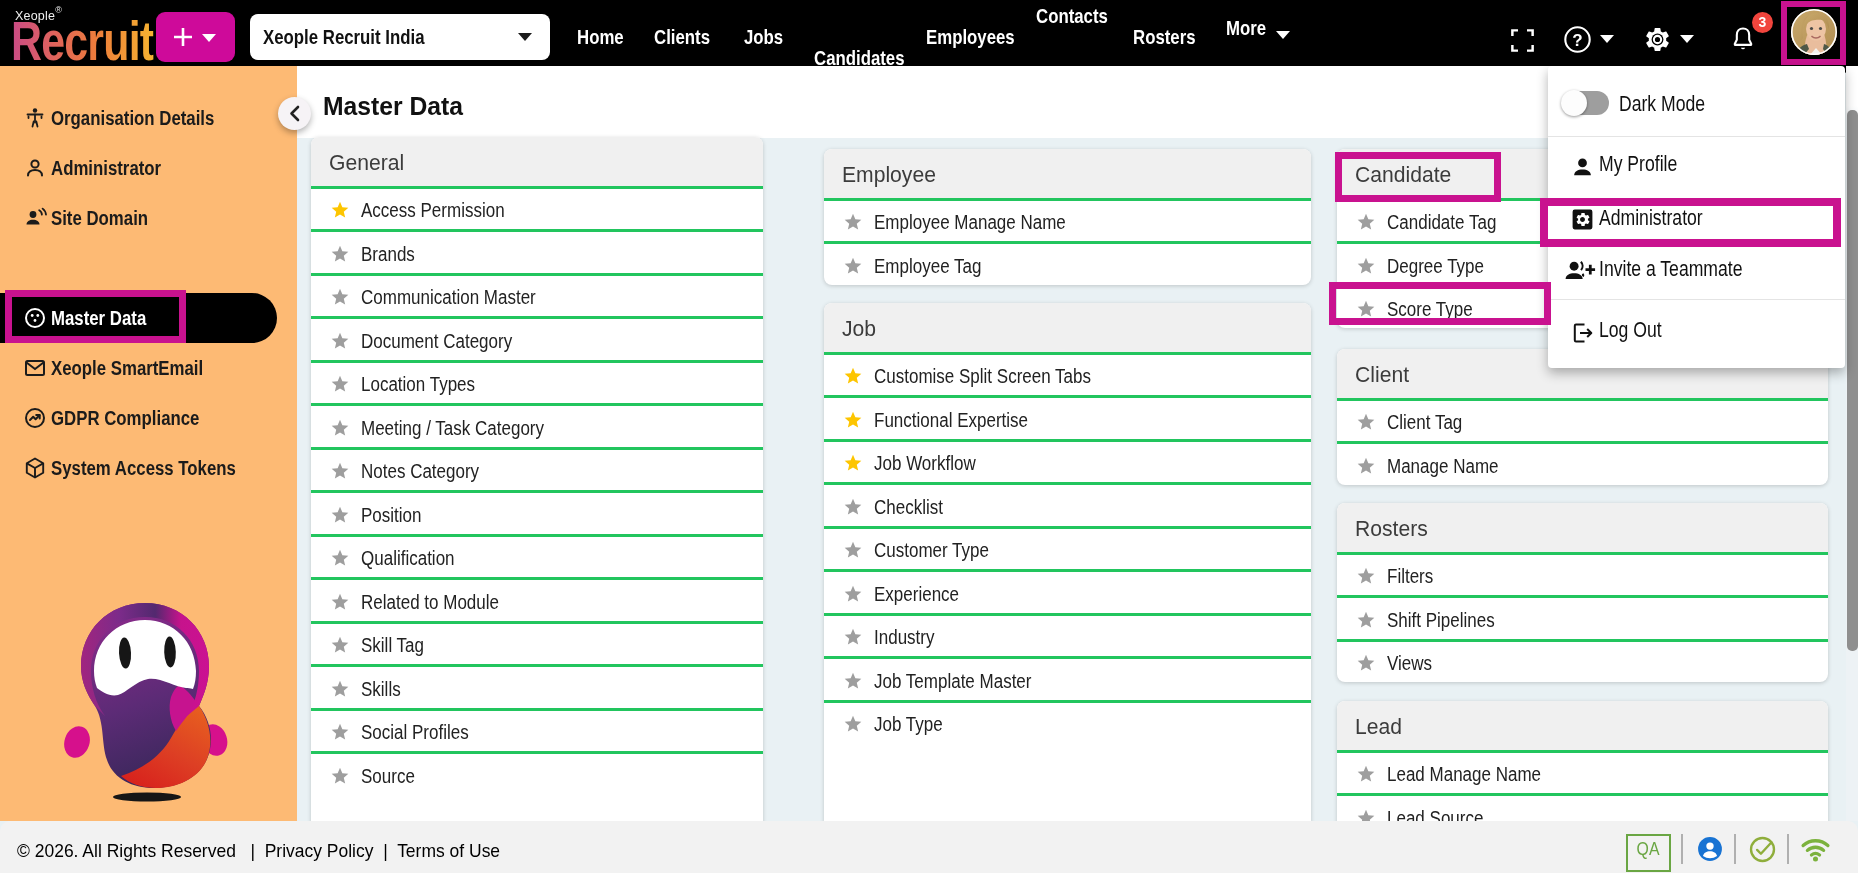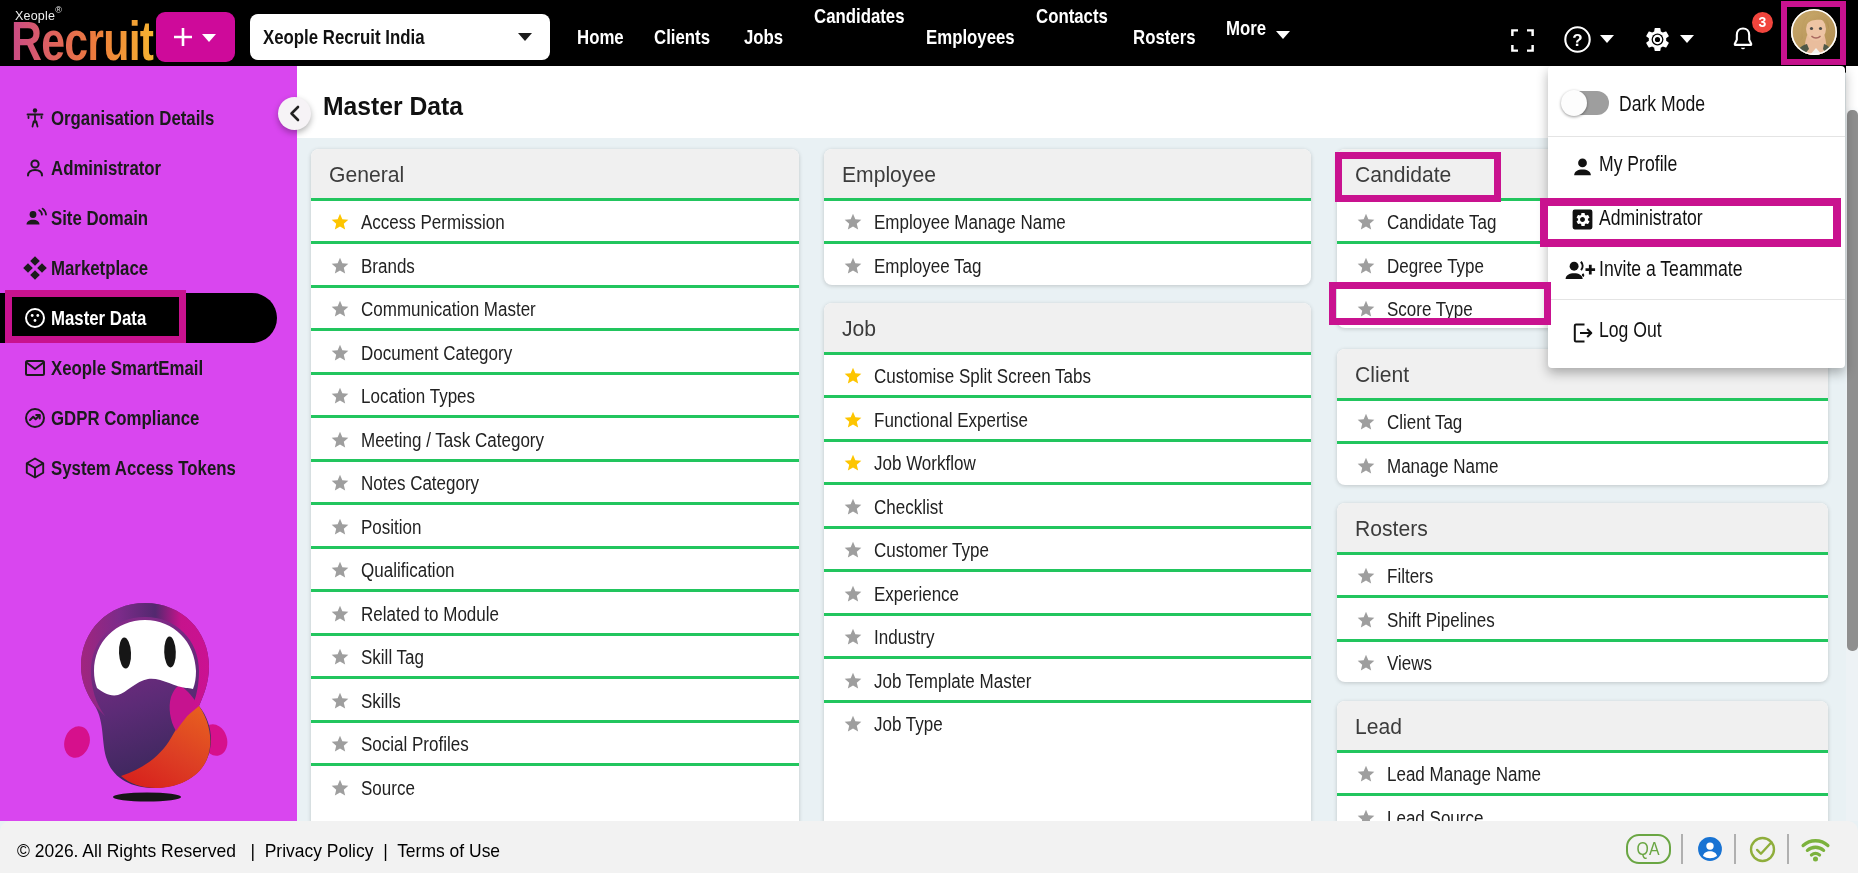--- a/index.html
+++ b/index.html
@@ -11,21 +11,21 @@
 #avblack{position:absolute;left:1768px;top:0;width:90px;height:73px;background:#000;border-radius:0 0 16px 16px}
 #logoxeople{position:absolute;left:15px;top:5px;font-size:12.5px;color:#f0f0f0;letter-spacing:.2px}
 #logorecruit{position:absolute;left:11px;top:9px;font-size:55px;font-weight:700;letter-spacing:-1px}
 #logorecruit .t{background:linear-gradient(90deg,#c94b86 0%,#e0635c 30%,#ed7d3b 60%,#f6b331 100%);-webkit-background-clip:text;background-clip:text;color:transparent}
 #plusbtn{position:absolute;left:156px;top:12px;width:79px;height:50px;background:#ce0a9a;border-radius:9px}
 #selectbox{position:absolute;left:250px;top:14px;width:300px;height:46px;background:#fff;border-radius:8px}
 #selectbox .txt{position:absolute;left:13px;top:11px;font-size:21px;font-weight:700;color:#111}
 #nav{position:absolute;left:0;top:0;width:1858px;height:66px;color:#fff;font-weight:700;font-size:21px}
 #nav span.it{display:inline-block;transform:scaleX(.8);transform-origin:0 50%;position:relative;top:4px}
 
-#sidebar{position:absolute;left:0;top:66px;width:297px;height:755px;background:#d946ef}
+#sidebar{position:absolute;left:0;top:66px;width:297px;height:755px;background:#fdba74}
 .sitem{position:absolute;left:0;width:297px;height:50px;color:#1b1b1b}
 .sitem .ic{position:absolute;left:23px;top:13px;width:24px;height:24px}
 .sitem .lb{position:absolute;left:51px;top:14px;font-size:20px;font-weight:700;color:#1b1b1b}
 #mdpill{position:absolute;left:0;top:292px;width:277px;height:50px;background:#000;border-radius:0 25px 25px 0}
 #mdpill .ic{position:absolute;left:23px;top:13px;width:24px;height:24px}
 #mdpill .lb{position:absolute;left:51px;top:14px;font-size:20px;font-weight:700;color:#fff}
 
 #headerstrip{position:absolute;left:297px;top:66px;width:1548px;height:72px;background:#fff}
 #pagetitle{position:absolute;left:323px;top:91px;font-size:26px;font-weight:700;color:#111}
 #backbtn{position:absolute;left:278px;top:97px;width:33px;height:33px;border-radius:50%;background:#f6f3f6;box-shadow:0 3px 6px rgba(0,0,0,.3)}
@@ -49,21 +49,21 @@
 
 #sbtrack{position:absolute;left:1846px;top:66px;width:12px;height:755px;background:linear-gradient(#ffffff 0px,#ffffff 40px,#edf2f5 55px,#edf2f5 100%)}
 #sbthumb{position:absolute;left:1847px;top:110px;width:11px;height:541px;background:#8f8f8f;border-radius:5px}
 </style>
 </head>
 <body>
 <div id="headerstrip"></div>
 <div id="pagetitle"><span class="t" style="transform:scaleX(.95)">Master Data</span></div>
 
 <div id="colwrap">
-<div class="card" style="left:311px;top:149px;width:488px;height:701.0px">
+<div class="card" style="left:311px;top:137px;width:452px;height:701.0px">
 <div class="chead">
         <div class="lb"><span class="t" style="transform:scaleX(.96)">General</span></div>
       </div>
 <div class="row">
         <svg class="st" viewBox="0 0 24 24">
           <path fill="#fdc500" d="M12 17.27L18.18 21l-1.64-7.03L22 9.24l-7.19-.61L12 2 9.19 8.63 2 9.24l5.46 4.73L5.82 21z"></path>
         </svg>
         <div class="lb"><span class="t">Access Permission</span></div>
       </div>
 <div class="row">
@@ -322,29 +322,20 @@
       <div class="lb"><span class="t" style="transform:scaleX(.84)">Administrator</span></div>
     </div>
 <div class="sitem" style="top:127px">
       <svg class="ic" viewBox="0 0 24 24" fill="#1b1b1b">
         <circle cx="10" cy="8.5" r="3.4"></circle>
         <path d="M3.5 18.5 c0-3 2.9-4.8 6.5-4.8 s6.5 1.8 6.5 4.8 z"></path>
         <path d="M16.2 4.2 a5.2 5.2 0 0 1 2.7 4.4" fill="none" stroke="#1b1b1b" stroke-width="1.8" stroke-linecap="round"></path>
         <path d="M19.6 2.6 a8.6 8.6 0 0 1 3.4 6.1" fill="none" stroke="#1b1b1b" stroke-width="1.8" stroke-linecap="round"></path>
       </svg>
       <div class="lb"><span class="t" style="transform:scaleX(.84)">Site Domain</span></div>
-    </div>
-<div class="sitem" style="top:177px">
-      <svg class="ic" viewBox="0 0 24 24" fill="#1b1b1b">
-        <rect x="8.6" y="1.6" width="6.8" height="6.8" transform="rotate(45 12 5)"></rect>
-        <rect x="8.6" y="15.6" width="6.8" height="6.8" transform="rotate(45 12 19)"></rect>
-        <rect x="1.6" y="8.6" width="6.8" height="6.8" transform="rotate(45 5 12)"></rect>
-        <rect x="15.6" y="8.6" width="6.8" height="6.8" transform="rotate(45 19 12)"></rect>
-      </svg>
-      <div class="lb"><span class="t" style="transform:scaleX(.84)">Marketplace</span></div>
     </div>
 <div class="sitem" style="top:277px">
       <svg class="ic" viewBox="0 0 24 24" fill="none" stroke="#1b1b1b" stroke-width="2">
         <rect x="3" y="5" width="18" height="14" rx="1.5"></rect>
         <path d="M3.5 6.5 L12 13 L20.5 6.5"></path>
       </svg>
       <div class="lb"><span class="t" style="transform:scaleX(.84)">Xeople SmartEmail</span></div>
     </div>
 <div class="sitem" style="top:327px">
       <svg class="ic" viewBox="0 0 24 24" fill="none" stroke="#1b1b1b" stroke-width="2">
@@ -396,21 +387,21 @@
 <path d="M85 8 C122 8 149 36 149 71 C149 89 143 101 139 111 C152 127 154 148 147 164 C139 183 117 193 94 193 C71 193 53 183 47 165 C41 148 45 128 35 111 C27 99 21 87 21 71 C21 36 48 8 85 8 Z" fill="url(#purpg)"></path>
 <path d="M136 107 C150 124 154 147 147 164 C140 182 119 193 96 193 C82 193 70 189 61 181 C82 174 100 162 111 143 C120 127 129 115 136 107 Z" fill="url(#orng)"></path>
 <path d="M120 90 C128 96 134 103 137 109 C131 116 123 126 116 136 C110 126 108 112 111 102 C114 94 117 91 120 90 Z" fill="#c6138f"></path>
 <path d="M85 8 C122 8 149 36 149 71 C149 89 143 101 139 111 L127 121 C135 109 139 93 139 76 C139 45 116 22 85 22 C54 22 31 45 31 76 C31 93 36 109 45 121 L35 111 C27 99 21 87 21 71 C21 36 48 8 85 8 Z" fill="url(#ringg)"></path>
 <path d="M85 25 C114 25 135 47 136 76 C136 83 135 89 133 94 C130 93 128 93 126 93 C115 92 100 82 88 84 C76 86 66 98 58 100 C50 102 42 97 37 93 C35 88 34 82 34 76 C34 47 56 25 85 25 Z" fill="#fff"></path>
 <ellipse cx="65" cy="58" rx="6" ry="15.5" fill="#161616" transform="rotate(-3 65 58)"></ellipse>
 <ellipse cx="110" cy="57" rx="5.8" ry="15.5" fill="#161616" transform="rotate(-2 110 57)"></ellipse>
 </svg>
 </div>
 
-<div class="abs" style="z-index:5;left:1626px;top:834px;width:45px;height:30px;border:2px solid #6aa643;border-radius:13px;color:#6aa643;font-size:18px;text-align:center;line-height:27px"><span style="display:inline-block;transform:scaleX(.88)">QA</span></div>
+<div class="abs" style="z-index:5;left:1626px;top:834px;width:45px;height:38px;border:2px solid #6aa643;border-radius:0;color:#6aa643;font-size:18px;text-align:center;line-height:27px"><span style="display:inline-block;transform:scaleX(.88)">QA</span></div>
 <div class="abs" style="z-index:5;left:1681px;top:834px;width:2px;height:30px;background:#b0b0b0"></div>
 <svg class="abs" style="z-index:5;left:1697px;top:836px" width="26" height="26" viewBox="0 0 24 24">
     <circle cx="12" cy="12" r="11" fill="#1873d3"></circle>
     <circle cx="12" cy="9.3" r="3.4" fill="#fff"></circle>
     <path d="M5.5 18.5 c.6-3 3.4-4.4 6.5-4.4 s5.9 1.4 6.5 4.4 a11 11 0 0 1 -13 0 z" fill="#fff"></path>
   </svg>
 <div class="abs" style="z-index:5;left:1734px;top:834px;width:2px;height:30px;background:#b0b0b0"></div>
 <svg class="abs" style="z-index:5;left:1749px;top:836px" width="27" height="27" viewBox="0 0 24 24" fill="none" stroke="#8fae3c" stroke-width="2.1">
     <circle cx="12" cy="12" r="10.2"></circle>
     <path d="M7.2 12.4 l3.4 3.4 L20 5.6" stroke-linecap="round" stroke-linejoin="round"></path>
@@ -443,21 +434,21 @@
 <div id="nav">
     <div style="position:absolute;left:577px;top:0;height:66px;display:flex;align-items:center">
       <span class="it">Home</span>
     </div>
     <div style="position:absolute;left:654px;top:0;height:66px;display:flex;align-items:center">
       <span class="it">Clients</span>
     </div>
     <div style="position:absolute;left:744px;top:0;height:66px;display:flex;align-items:center">
       <span class="it">Jobs</span>
     </div>
-    <div style="position:absolute;left:814px;top:0;height:66px;display:flex;align-items:flex-start">
+    <div style="position:absolute;left:814px;top:0;height:66px;display:flex;align-items:flex-end">
       <span class="it">Candidates</span>
     </div>
     <div style="position:absolute;left:926px;top:0;height:66px;display:flex;align-items:center">
       <span class="it">Employees</span>
     </div>
     <div style="position:absolute;left:1036px;top:0;height:66px;display:flex;align-items:flex-start">
       <span class="it">Contacts</span>
     </div>
     <div style="position:absolute;left:1133px;top:0;height:66px;display:flex;align-items:center">
       <span class="it">Rosters</span>

